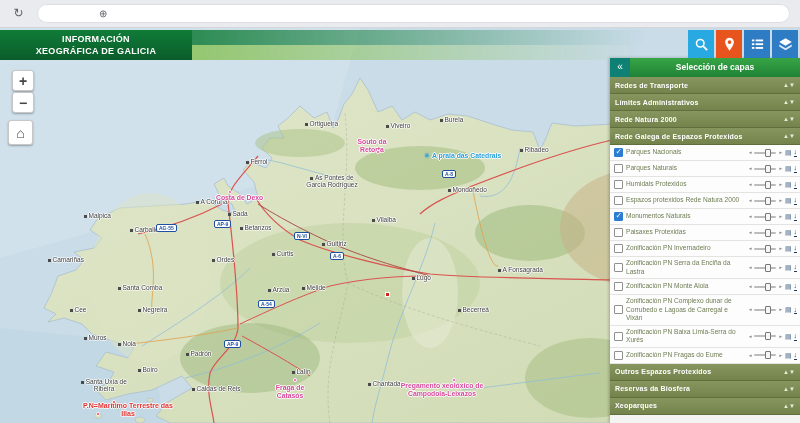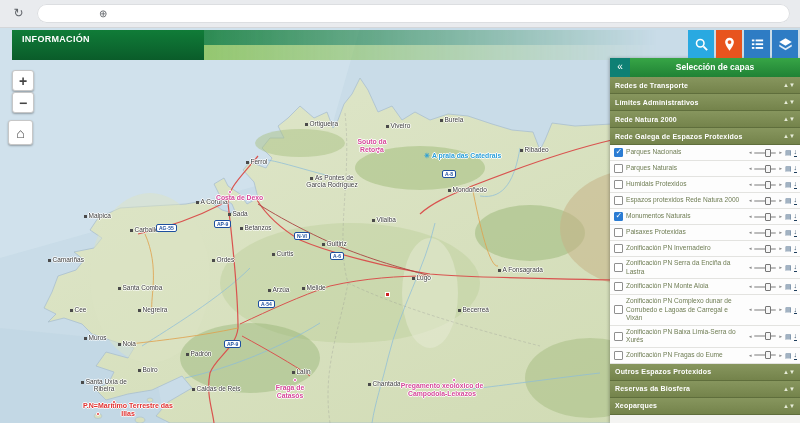--- a/index.html
+++ b/index.html
@@ -41,22 +41,22 @@
 
   .mk { position:absolute; z-index:2; }
   .mk-nature { width:4px; height:4px; border-radius:50%;
     background:#e040a0; border:1px solid #fff; }
   .mk-island { width:4px; height:4px; border-radius:50%;
     background:#e03131; border:1px solid #fff; }
   .mk-monument { width:5px; height:5px; background:#cc2222; border:1px solid #fff; }
   .mk-star { color:#2a9fd8; font-size:7px; line-height:1; font-weight:bold; }
 
   
-  #brand-banner { position:absolute; left:12px; top:2px; width:684px; height:22px;
-    display:flex; z-index:5; pointer-events:none; }
+  #brand-banner { position:absolute; left:0; top:2px; width:684px; height:22px;
+    display:flex; z-index:5; pointer-events:none;text-align:center; }
   #brand-block { width:192px; height:30px; padding:3px 10px;
     background:linear-gradient(180deg,#107c38,#0a5c2a); color:#fff; }
   #brand-block div { font-size:9px; font-weight:bold; letter-spacing:.3px; line-height:12px; }
   #brand-fade { flex:1; height:30px;
     background:linear-gradient(180deg,
         rgba(16,124,56,.85) 0 50%, rgba(128,190,70,.75) 50% 100%);
     -webkit-mask-image:linear-gradient(90deg,#000, transparent 92%);
             mask-image:linear-gradient(90deg,#000, transparent 92%); }
 
   
@@ -248,20 +248,21 @@
       <div class="mk mk-nature" style="left: 452px; top: 350px;"></div>
       <div class="mk mk-star" style="left: 424px; top: 124px;">✳</div>
       <div class="mk mk-island" style="left: 112px; top: 372px;"></div>
       <div class="mk mk-island" style="left: 96px; top: 384px;"></div>
       <div class="mk mk-monument" style="left: 385px; top: 264px;"></div>
     </div>
 
   <div id="brand-banner">
     <div id="brand-block">
       <div>INFORMACIÓN</div>
+      <div>XEOGRÁFICA DE GALICIA</div>
     </div>
     <div id="brand-fade"></div>
   </div>
 
   <div id="toolbar">
     <button class="tool-btn" id="btn-search">
       <svg width="15" height="15" viewBox="0 0 24 24">
         <circle cx="10" cy="10" r="6" fill="none" stroke="#fff" stroke-width="2.5"></circle>
         <line x1="15" y1="15" x2="21" y2="21" stroke="#fff" stroke-width="3"></line>
       </svg>

